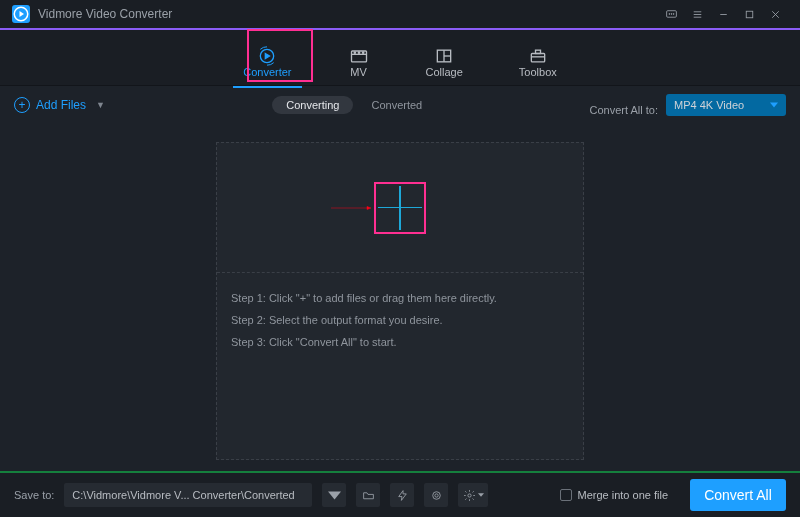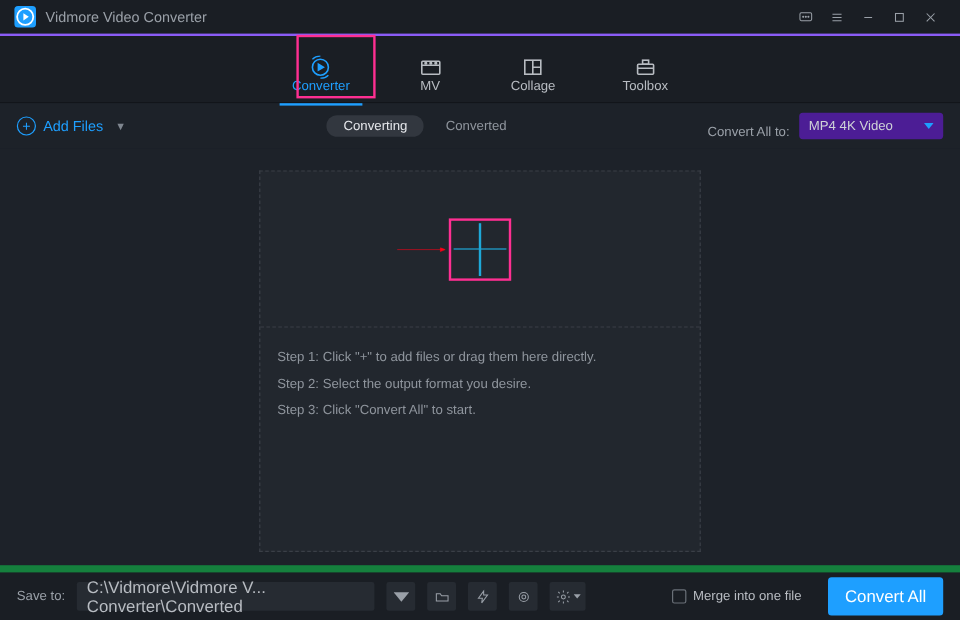--- a/index.html
+++ b/index.html
@@ -26,40 +26,40 @@
 .addfiles { display: flex; align-items: center; gap: 6px; color: #1e9fff; cursor: pointer; font-size: 12px; }
 .addfiles .plus-circ { width: 16px; height: 16px; border: 1.5px solid #1e9fff; border-radius: 50%; display: flex; align-items: center; justify-content: center; }
 .addfiles .plus-circ::before { content:"+"; font-size: 12px; line-height: 1; color:#1e9fff; }
 .addfiles .caret { font-size: 9px; color:#7f868f; margin-left:4px; }
 
 .center-toggle { margin-left: auto; margin-right: auto; display: flex; align-items: center; gap: 18px; }
 .pill { background: #32373f; color: #e4e6ea; padding: 3px 14px; border-radius: 10px; font-size: 11px; cursor: pointer; }
 .plain-link { color: #8f959d; font-size: 11px; cursor: pointer; }
 
 .convert-all-to { display: flex; align-items: flex-end; gap: 8px; color: #9aa0a8; font-size: 11px; }
-.format-dd { background: #4c1d95; width: 120px; height: 22px; border-radius: 3px; display: flex; align-items: center; padding: 0 8px; color:#cfd2d7; font-size:11px; justify-content: space-between; cursor:pointer; }
+.format-dd { background: #0369a1; width: 120px; height: 22px; border-radius: 3px; display: flex; align-items: center; padding: 0 8px; color:#cfd2d7; font-size:11px; justify-content: space-between; cursor:pointer; }
 .format-dd svg { width:8px; height:8px; color:#1e9fff; }
 
 
 .main { position: relative; height: 354px; background: #1d2229; padding: 18px 0; display:flex; justify-content:center; }
 .dropzone { width: 368px; border: 1px dashed #3a3f47; background: #22272e; }
 .dz-top { height: 130px; border-bottom: 1px dashed #3a3f47; position: relative; display:flex; align-items:center; justify-content:center; }
 .plus-large { width: 52px; height: 52px; border:2px solid #ff2f92; display:flex; align-items:center; justify-content:center; cursor:pointer; }
 .plus-large .pv { position:absolute; width:1.5px; height:44px; background:#1ea8d8; }
 .plus-large .ph { position:absolute; height:1.5px; width:44px; background:#1ea8d8; }
 .arrow { position:absolute; left: 84px; top: 63px; width: 100px; height: 4px; }
 .arrow-line { stroke:#ff0016; stroke-width:1.2; fill:#ff0016; }
 
 .dz-bottom { padding: 14px 14px 18px 14px; }
 .dz-bottom p { font-size: 11px; color:#8f959d; line-height: 2.0; }
 
 
-.bottombar { position:absolute; bottom:0; left:0; right:0; height:46px; background:#1a1e24; display:flex; align-items:center; padding: 0 14px; gap:10px; border-top:6px solid #15803d; }
+.bottombar { position:absolute; bottom:0; left:0; right:0; height:46px; background:#1a1e24; display:flex; align-items:center; padding: 0 14px; gap:10px; border-top:2px solid #15803d; }
 .saveto-label { color:#9aa0a8; font-size:11px; }
-.path-box { background:#262b32; height:24px; width:248px; display:flex; align-items:center; padding:0 8px; font-size:14px; color:#b8bcc2; border-radius:2px; }
+.path-box { background:#262b32; height:24px; width:248px; display:flex; align-items:center; padding:0 8px; font-size:11px; color:#b8bcc2; border-radius:2px; }
 .small-btn { width:24px; height:24px; background:#262b32; display:flex; align-items:center; justify-content:center; color:#9aa0a8; border-radius:2px; cursor:pointer; }
 .small-btn svg { width:13px; height:13px; }
 .merge { display:flex; align-items:center; gap:6px; margin-left:auto; font-size:11px; color:#b8bcc2; cursor:pointer; }
 .merge .chk { width:12px; height:12px; border:1px solid #6a7078; border-radius:2px; }
 .convert-btn { margin-left:12px; width:96px; height:32px; background:#1e9fff; color:#fff; font-size:14px; display:flex; align-items:center; justify-content:center; border-radius:3px; cursor:pointer; }
 </style>
 </head>
 <body>
 
 <div class="titlebar">

